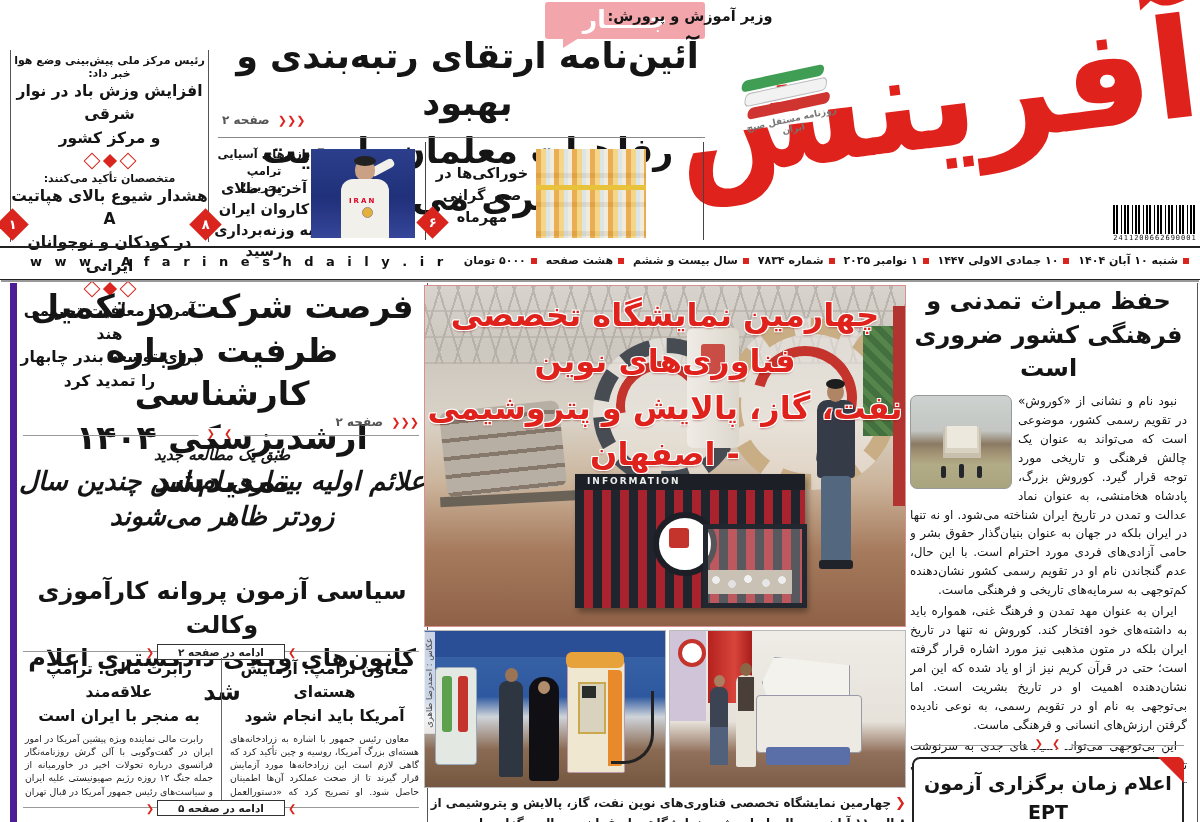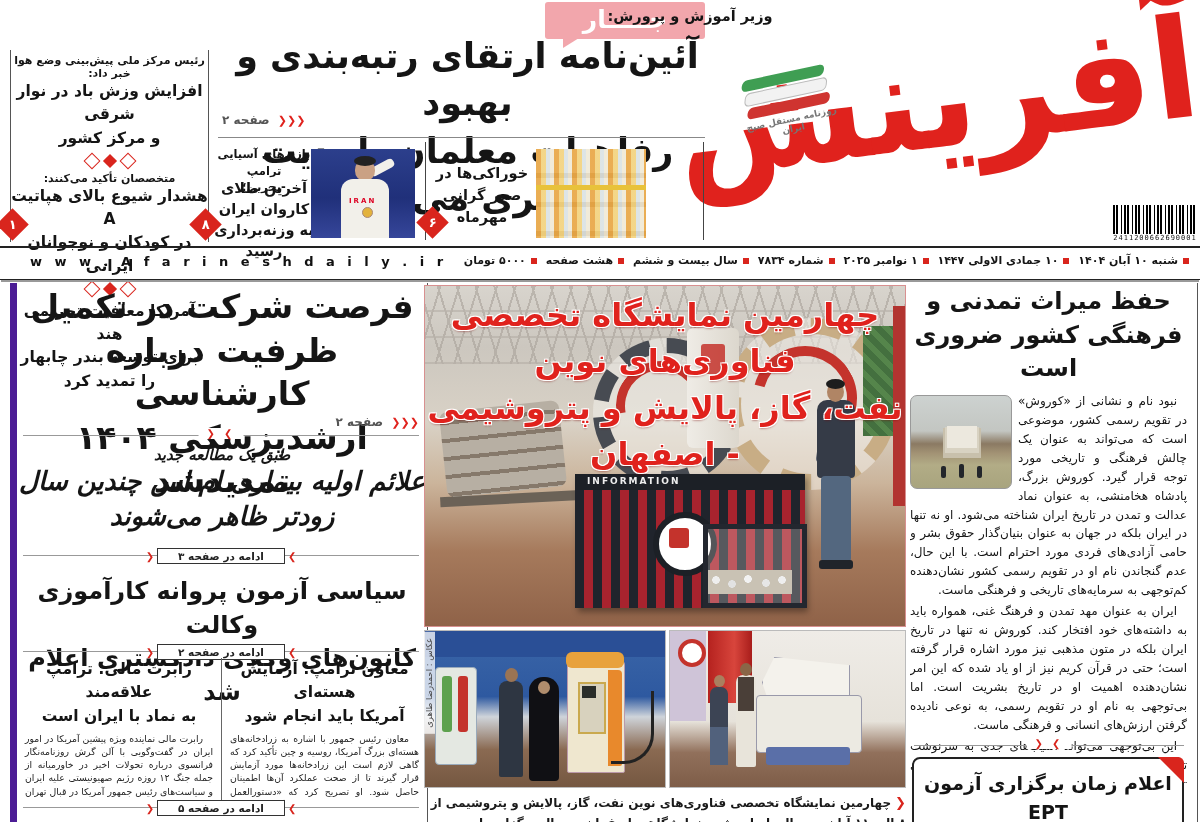--- a/index.html
+++ b/index.html
@@ -298,23 +298,20 @@
     <div class="divider" style="top:152px;">
       <span class="rule-marks">❯ ❮</span>
     </div>
     <div class="abs" style="top:163px;left:0;width:100%;font-style:italic;">
       <div class="sec-kicker">طبق یک مطالعه جدید</div>
       <div class="sec-hl">
         <div>علائم اولیه بیماری ام اس چندین سال</div>
         <div>زودتر ظاهر می‌شوند</div>
       </div>
     </div>
-    <div class="controw" style="top:272px;">
-      <span class="cont-mark">❯</span><span class="cont-label">ادامه در صفحه ۳</span><span class="cont-mark">❮</span>
-    </div>
     <div class="abs" style="top:292px;left:0;width:100%;">
       <div class="sec-hl2">
         <div>سیاسی آزمون پروانه کارآموزی وکالت</div>
         <div>کانون‌های وکلای دادگستری اعلام شد</div>
       </div>
     </div>
     <div class="controw" style="top:368px;">
       <span class="cont-mark">❯</span><span class="cont-label">ادامه در صفحه ۲</span><span class="cont-mark">❮</span>
     </div>
     <div class="twins">
@@ -323,21 +320,21 @@
           <div>معاون ترامپ: آزمایش هسته‌ای</div>
           <div>آمریکا باید انجام شود</div>
         </div>
         <div class="tbody">
             <p>معاون رئیس جمهور با اشاره به زرادخانه‌های هسته‌ای بزرگ آمریکا، روسیه و چین تأکید کرد که گاهی لازم است این زرادخانه‌ها مورد آزمایش قرار گیرند تا از صحت عملکرد آن‌ها اطمینان حاصل شود. او تصریح کرد که «دستورالعمل رئیس‌جمهور خود به‌روشنی گویای هدف آزمایش‌هاست.» جی. دی. ونس، تأکید کرد که آزمایش زرادخانه هسته‌ای آمریکا برای اطمینان از عملکرد صحیح آن ضروری است.</p>
           </div>
       </div>
       <div class="twin">
         <div class="thl">
           <div>رابرت مالی: ترامپ علاقه‌مند</div>
-          <div>به نماد با ایران است</div>
+          <div>به منجر با ایران است</div>
         </div>
         <div class="tbody">
             <p>رابرت مالی نماینده ویژه پیشین آمریکا در امور ایران در گفت‌وگویی با آلن گرش روزنامه‌نگار فرانسوی درباره تحولات اخیر در خاورمیانه از جمله جنگ ۱۲ روزه رژیم صهیونیستی علیه ایران و سیاست‌های رئیس جمهور آمریکا در قبال تهران و غزه سخن گفت و تاکید کرد: دونالد ترامپ به توافق با ایران علاقه‌مند است اما او فاقد خط قرمز است وهیچ محدودیت سیاسی، اخلاقی و یا دیپلماتیک برای خودش قائل نیست.</p>
           </div>
       </div>
     </div>
     <div class="controw" style="top:524px;">
       <span class="cont-mark">❯</span><span class="cont-label">ادامه در صفحه ۵</span><span class="cont-mark">❮</span>
     </div>
   </div>

